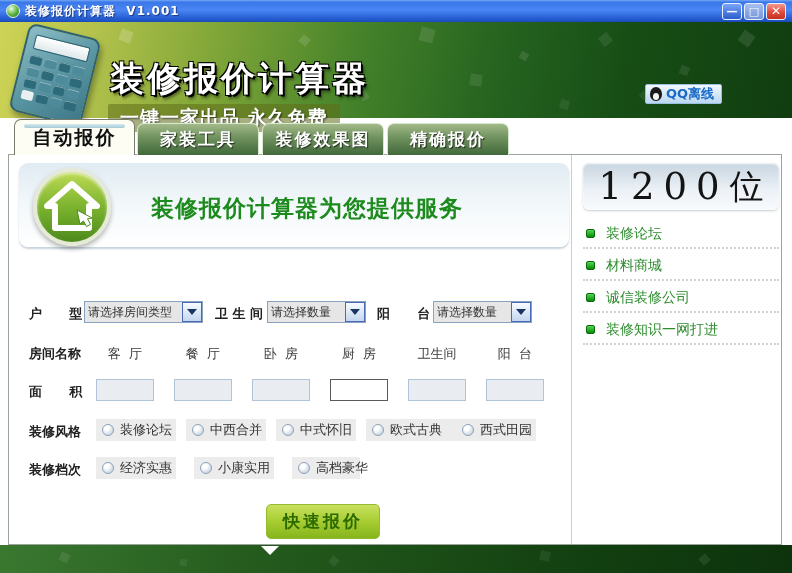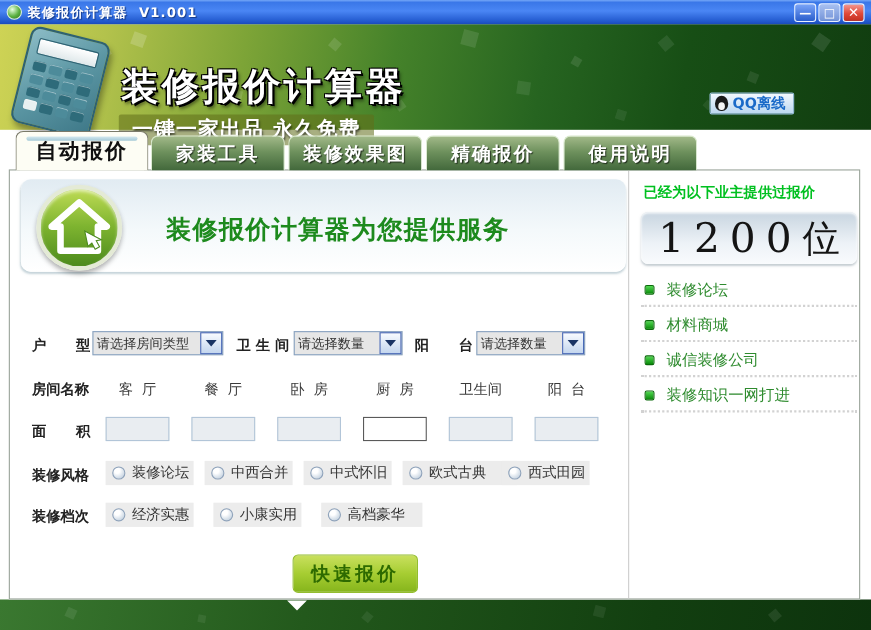--- a/index.html
+++ b/index.html
@@ -201,23 +201,20 @@
     </div>
     <div class="tab" style="left:137px;">
       <span>家装工具</span>
     </div>
     <div class="tab" style="left:387px;">
       <span>精确报价</span>
     </div>
     <div class="tab" style="left:262px;">
       <span>装修效果图</span>
     </div>
-    <div class="tab" style="left:512px;">
-      <span>使用说明</span>
-    </div>
   </div>
 
   <div class="panel">
 
     <div class="hero">
       <div class="hero-btn">
         <svg width="62" height="62" viewBox="0 0 62 62">
           <path d="M31 8 L56 30 L48 30 L48 52 L14 52 L14 30 L6 30 Z" fill="none" stroke="#ffffff" stroke-width="6" stroke-linejoin="round"></path>
           <path d="M36 34 l3 14 l3.5 -3 l3 5.5 l4 -2.2 l-3 -5.5 l4.6 -0.8 z" fill="#ffffff" stroke="#4c8a1c" stroke-width="1"></path>
         </svg>
@@ -287,30 +284,29 @@
 
     <span class="flabel" style="left:20px;top:306px;">装修档次</span>
     <div class="opt" style="left:87px;top:302px;width:80px;">
       <span class="radio"></span>
       <span>经济实惠</span>
     </div>
     <div class="opt" style="left:185px;top:302px;width:80px;">
       <span class="radio"></span>
       <span>小康实用</span>
     </div>
-    <div class="opt" style="left:283px;top:302px;width:92px;">
+    <div class="opt" style="left:283px;top:302px;width:68px;">
       <span class="radio"></span>
       <span>高档豪华</span>
     </div>
 
     <button class="submit">快速报价</button>
 
     <div class="divider"></div>
     <div class="sidebar">
-      <div class="sb-heading">已经为以下业主提供过报价</div>
       <div class="counter-box">
         <span class="counter-num">1200</span>
         <span class="counter-unit">位</span>
       </div>
       <div class="sb-links">
         <div class="sb-link">
           <span class="bullet"></span>
           <span>装修论坛</span>
         </div>
         <div class="sb-link">

